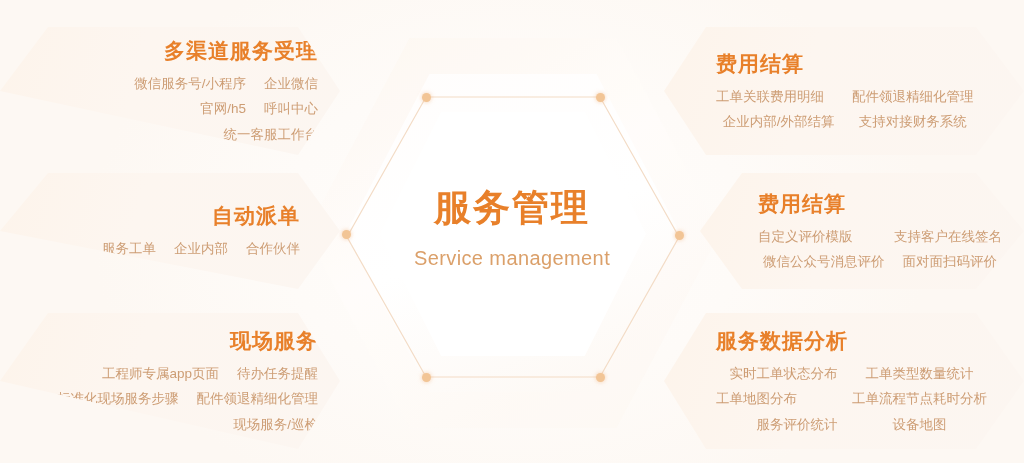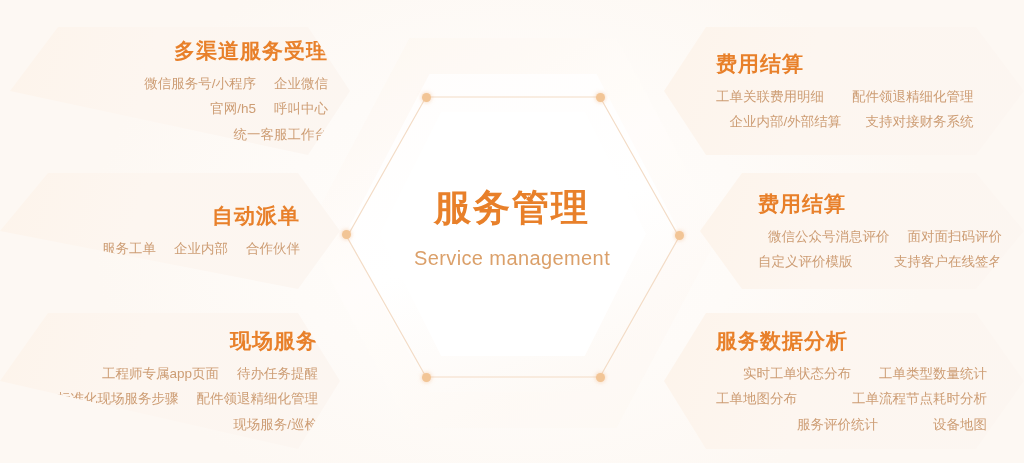--- a/index.html
+++ b/index.html
@@ -140,29 +140,29 @@
   .tag-rows { display: flex; flex-direction: column; gap: 5px; }
   .tag-row {
     display: flex;
     gap: 18px;
     font-size: 13.5px;
     color: #cd9d74;
     white-space: nowrap;
     line-height: 1.5;
   }
   .panel.left .tag-row  { justify-content: flex-end; }
-  .panel.right .tag-row { justify-content: flex-end; }
+  .panel.right .tag-row { justify-content: center; }
   .tag { white-space: nowrap; }
 
   
   .tag-row.cols .tag:first-child { min-width: 118px; }
   .panel.right .tag-row.cols .tag:first-child { text-align: left; }
 
   
-  #panel-multichannel { left: 10px;   top: 27px;  width: 340px; height: 128px; padding-left: 11px; }
+  #panel-multichannel { left: 0px;   top: 27px;  width: 340px; height: 128px; padding-left: 11px; }
   #panel-dispatch     { left: 0px;   top: 173px; width: 340px; height: 116px; }
   #panel-onsite       { left: 0px;   top: 313px; width: 340px; height: 136px; }
 
   #panel-settlement   { left: 664px; top: 27px;  width: 360px; height: 128px; }
   #panel-evaluation   { left: 700px; top: 173px; width: 324px; height: 116px; }
   #panel-analytics    { left: 664px; top: 313px; width: 360px; height: 136px; }
 
   #panel-dispatch .panel-inner  { padding-right: 40px; padding-left: 16px; }
   #panel-evaluation .panel-inner { padding-left: 58px; }
 </style>
@@ -258,27 +258,27 @@
         </div>
       </div>
     </div>
   </div>
 
   <div class="panel right tip-left" id="panel-evaluation">
     <div class="panel-inner">
       <div class="panel-title">费用结算</div>
       <div class="tag-rows">
         <div class="tag-row cols">
+          <span class="tag">自定义评价模版</span>
+          <span class="tag">支持客户在线签名</span>
+        </div>
+        <div class="tag-row cols">
           <span class="tag">微信公众号消息评价</span>
           <span class="tag">面对面扫码评价</span>
         </div>
-        <div class="tag-row cols">
-          <span class="tag">自定义评价模版</span>
-          <span class="tag">支持客户在线签名</span>
-        </div>
       </div>
     </div>
   </div>
 
   <div class="panel right tip-left" id="panel-analytics">
     <div class="panel-inner">
       <div class="panel-title">服务数据分析</div>
       <div class="tag-rows">
         <div class="tag-row cols">
           <span class="tag">实时工单状态分布</span>

